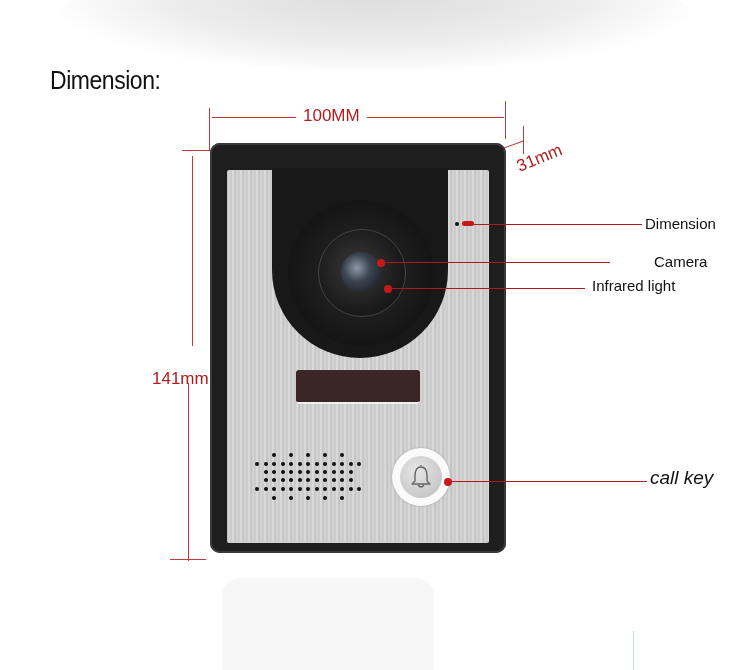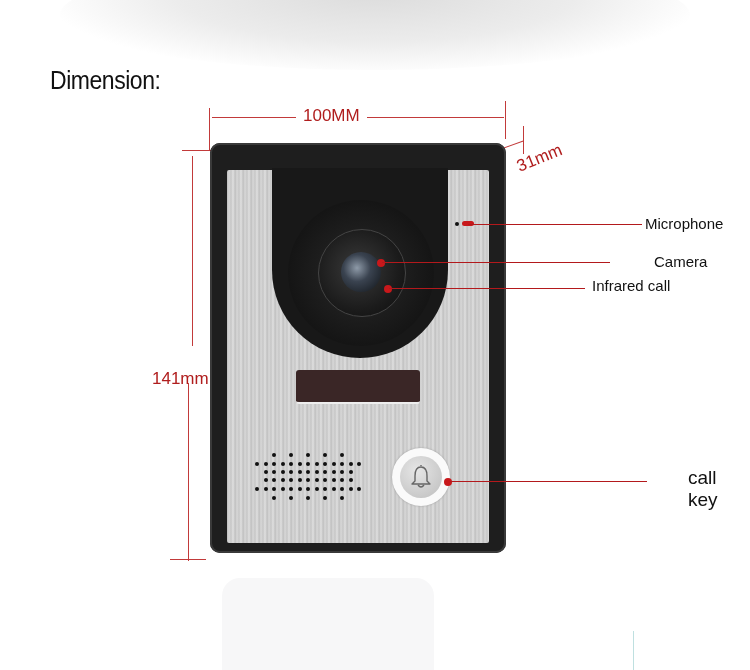--- a/index.html
+++ b/index.html
@@ -133,28 +133,28 @@
   <div class="call-btn-inner">
     <svg width="22" height="26" viewBox="0 0 22 26">
       <path d="M11 2 C11 2 11 1 11 1 M11 3 C6 3 5 8 5 12 L5 17 L2 20 L20 20 L17 17 L17 12 C17 8 16 3 11 3 Z" fill="none" stroke="#666" stroke-width="1.4" stroke-linejoin="round"></path>
       <path d="M8 21 Q11 25 14 21" fill="none" stroke="#666" stroke-width="1.4"></path>
     </svg>
   </div>
 </div>
 
 <div class="dot" style="left:462px;top:221px;width:12px;height:5px;border-radius:3px;"></div>
 <div class="line" style="left:468px;top:224px;width:174px;height:1px;background:#b3191c;"></div>
-<div class="label" style="left:645px;top:215px;">Microphone</div>
+<div class="label" style="left:645px;top:215px;">Dimension</div>
 
 <div class="dot" style="left:377px;top:259px;"></div>
 <div class="line" style="left:382px;top:262px;width:228px;height:1px;background:#b3191c;"></div>
 <div class="label" style="left:654px;top:253px;">Camera</div>
 
 <div class="dot" style="left:384px;top:285px;"></div>
 <div class="line" style="left:389px;top:288px;width:196px;height:1px;background:#b3191c;"></div>
-<div class="label" style="left:592px;top:277px;">Infrared call</div>
+<div class="label" style="left:592px;top:277px;">Infrared light</div>
 
 <div class="dot" style="left:444px;top:478px;"></div>
 <div class="line" style="left:450px;top:481px;width:197px;height:1px;background:#b3191c;"></div>
-<div class="label big" style="left:688px;top:467px;">call key</div>
+<div class="label big" style="left:650px;top:467px;font-style:italic;">call key</div>
 
 <div class="bottom-ghost"></div>
 <div class="ghost-line"></div>
 
 </body></html>

